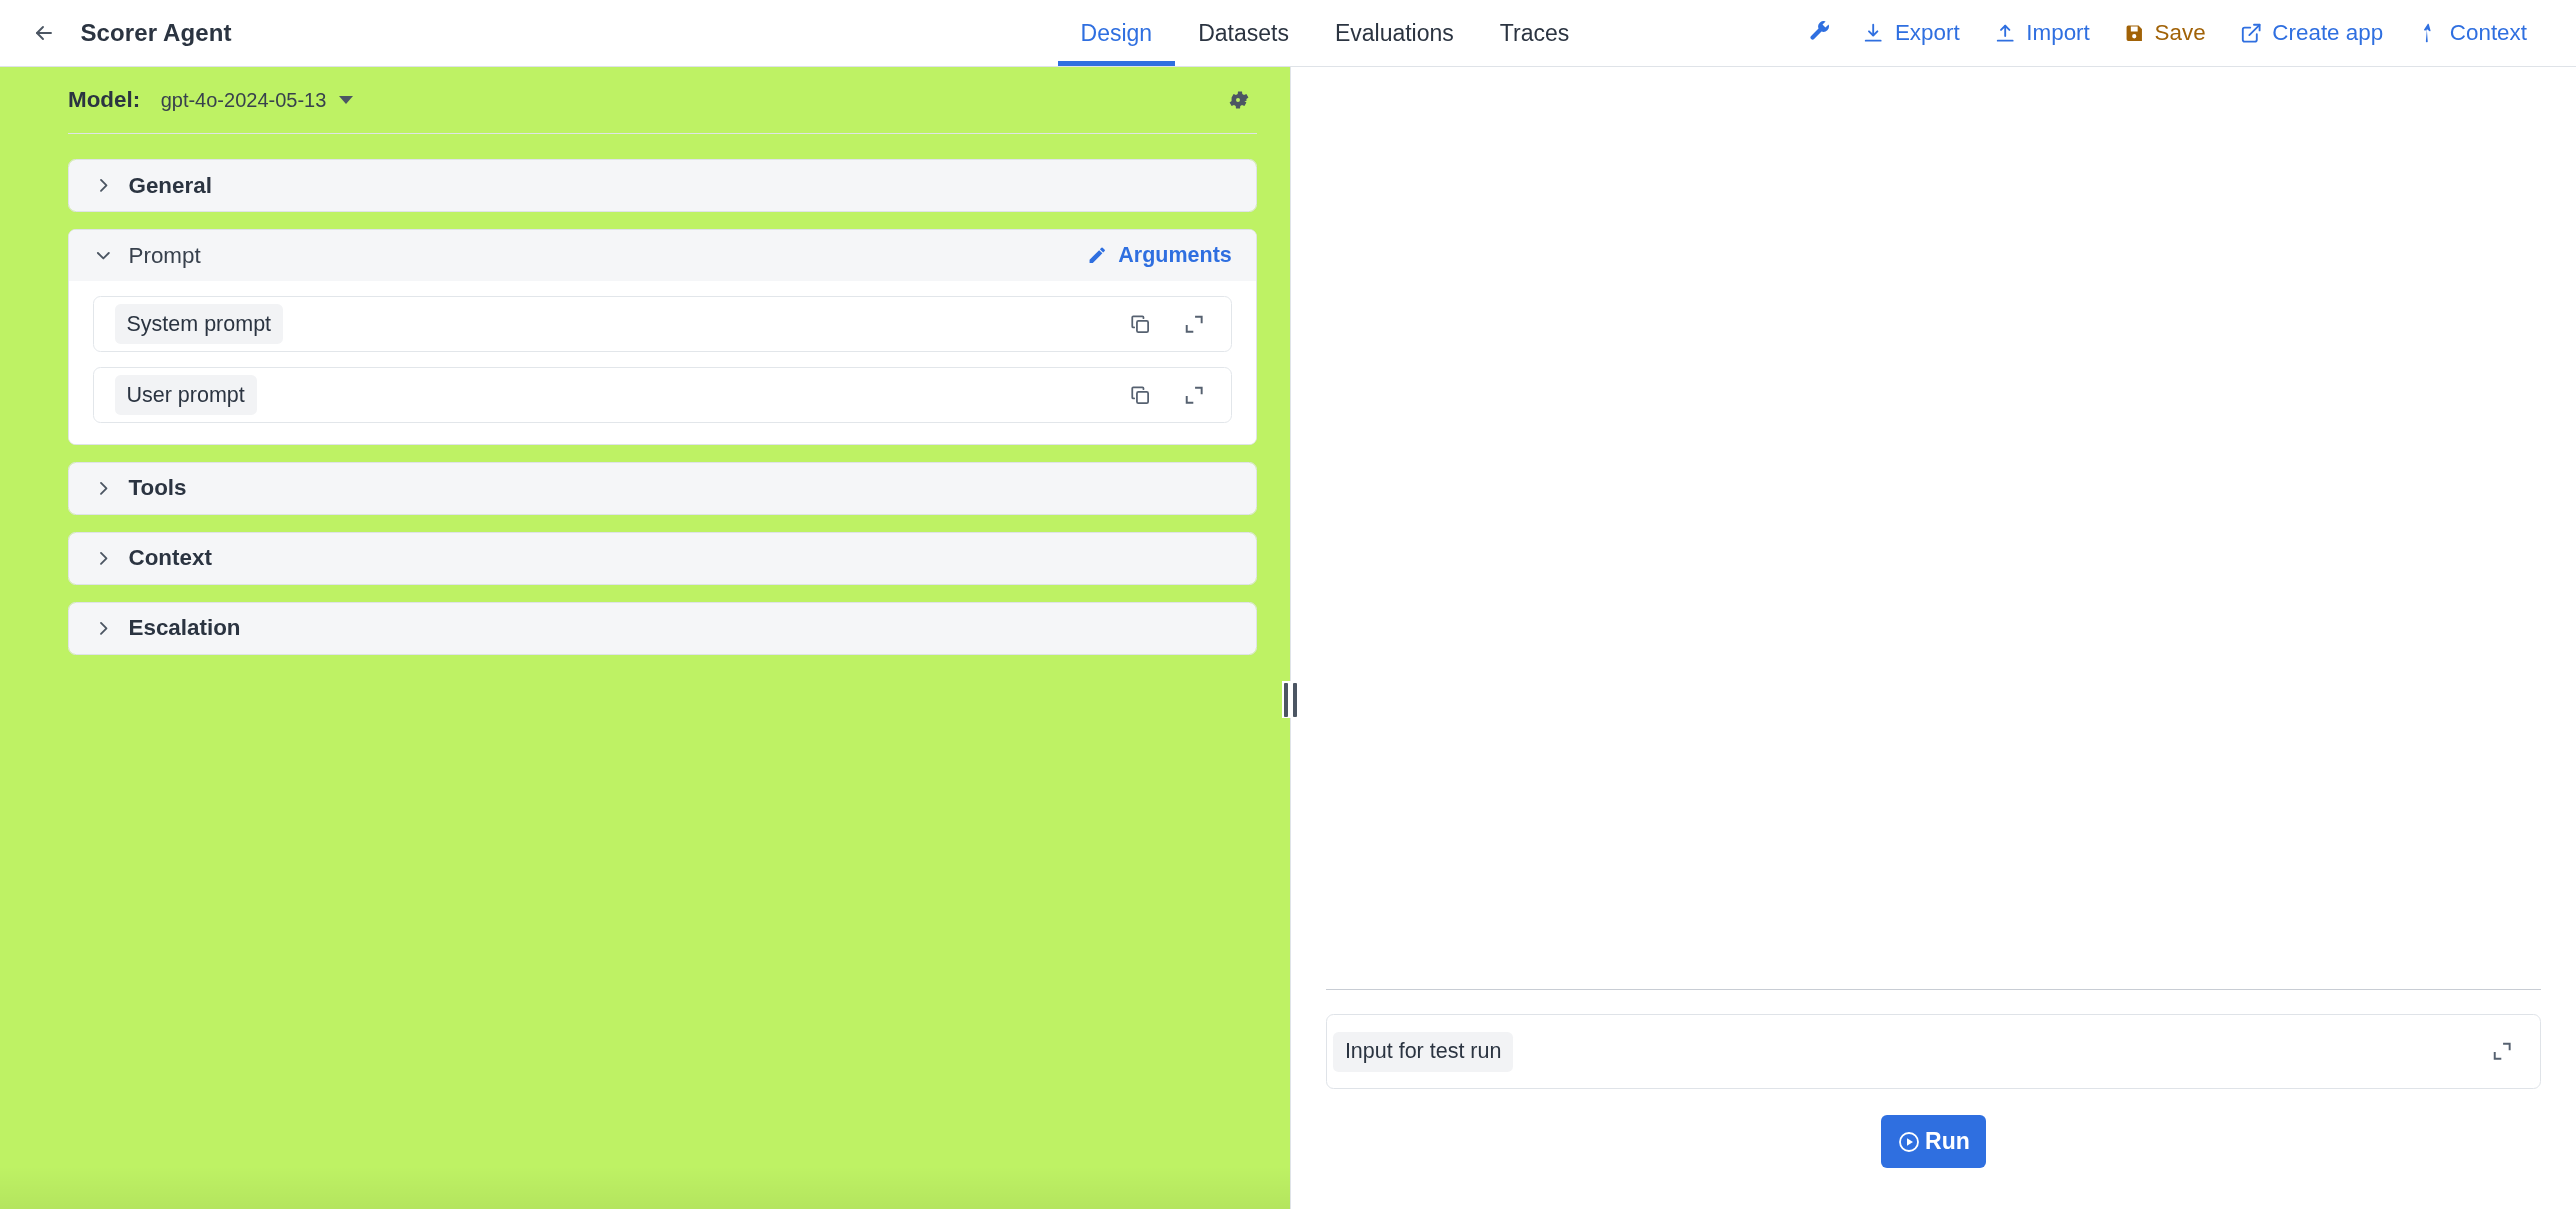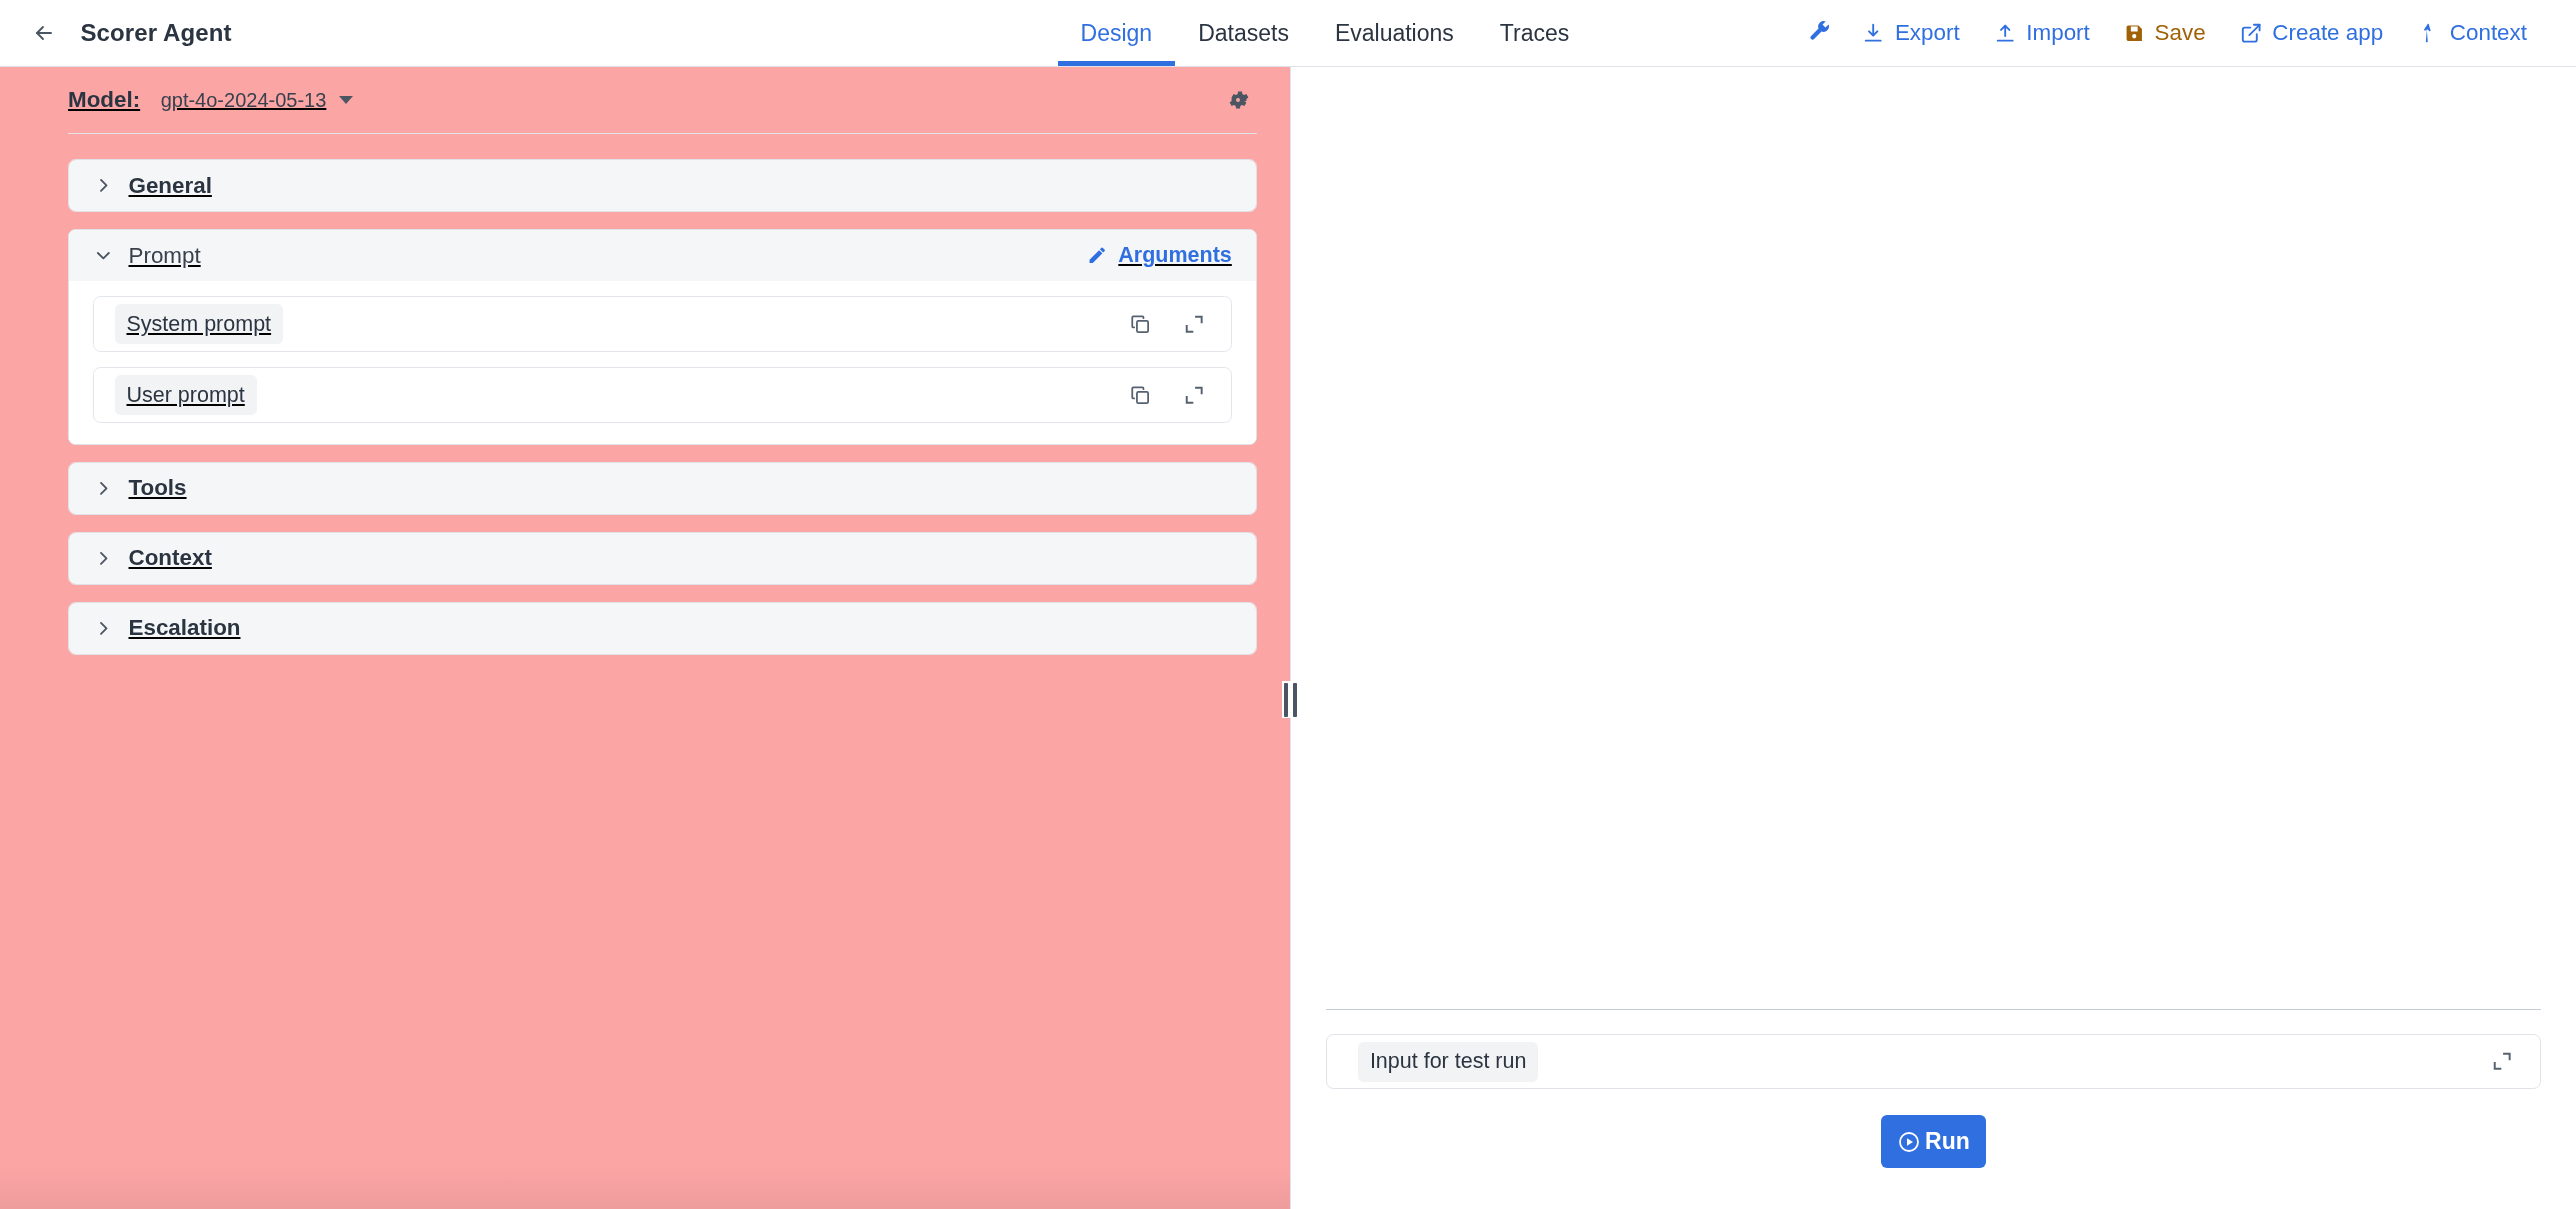--- a/index.html
+++ b/index.html
@@ -91,23 +91,22 @@
   .body-split {
     position: relative;
     display: flex;
     height: 1142px;
     width: 2576px;
   }
   .left-pane {
     position: relative;
     width: 1290px;
     height: 100%;
-    background: #fca5a5;
+    background: #bef264;
     overflow: hidden;
-    text-decoration: underline;
   }
   .left-pane::after {
     content: "";
     position: absolute;
     left: 0; right: 0; bottom: 0;
     height: 43px;
     background: linear-gradient(to bottom, rgba(0,0,0,0) 0%, rgba(0,0,0,0.055) 100%);
     pointer-events: none;
   }
   .divider-v {
@@ -272,24 +271,24 @@
     height: 0.9px;
     background: #c8cdd4;
     margin: 0 35px;
   }
   .run-area {
     padding: 24px 35px 41px 35px;
   }
   .input-box {
     border: 0.9px solid #dfe3e8;
     border-radius: 7.5px;
-    height: 55px;
-    display: flex;
-    align-items: center;
-    padding: 0 24px 0 31px;
+    height: 75px;
+    display: flex;
+    align-items: center;
+    padding: 0 24px 0 6px;
     background: #ffffff;
   }
   .input-box .chip { font-size: 21.5px; }
   .input-expand {
     margin-left: auto;
     width: 28px; height: 28px;
     display: flex; align-items: center; justify-content: center;
     cursor: pointer;
     color: #566170;
   }

